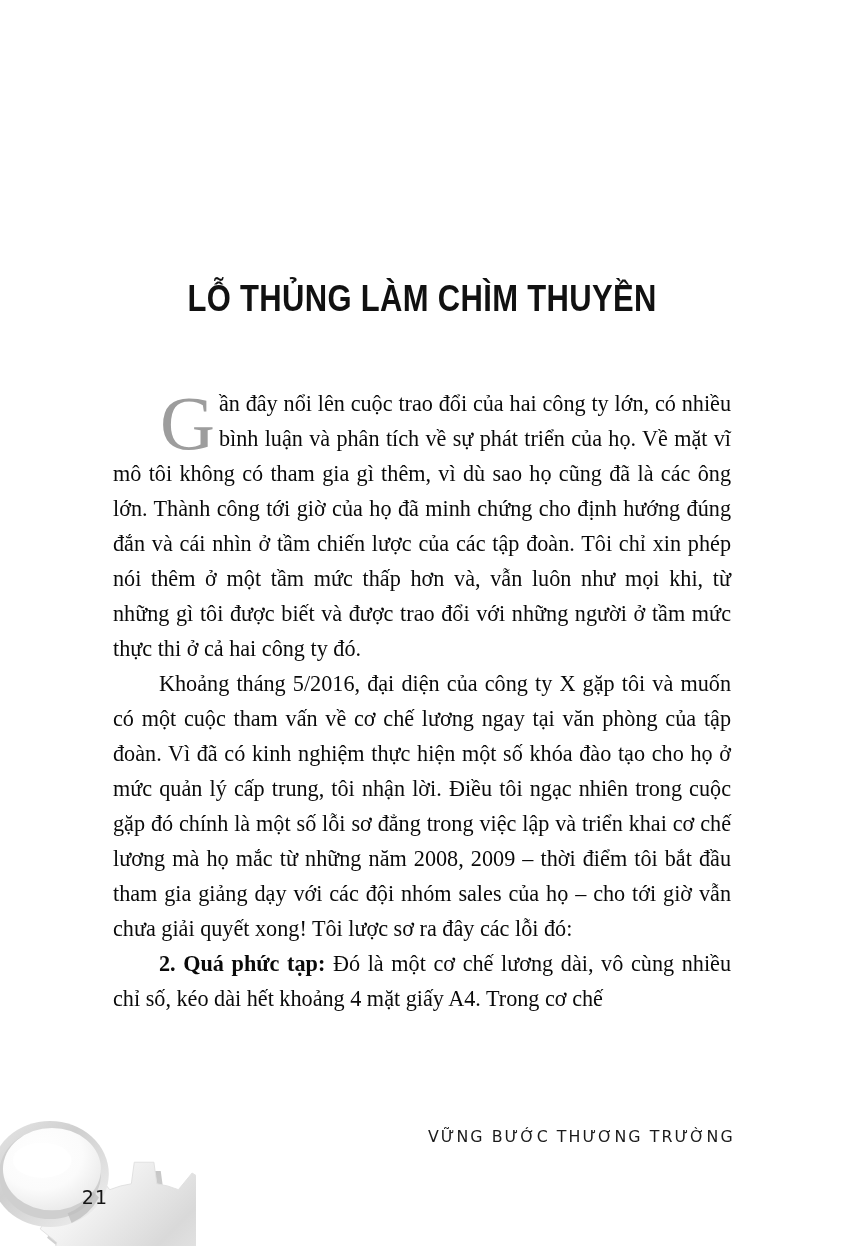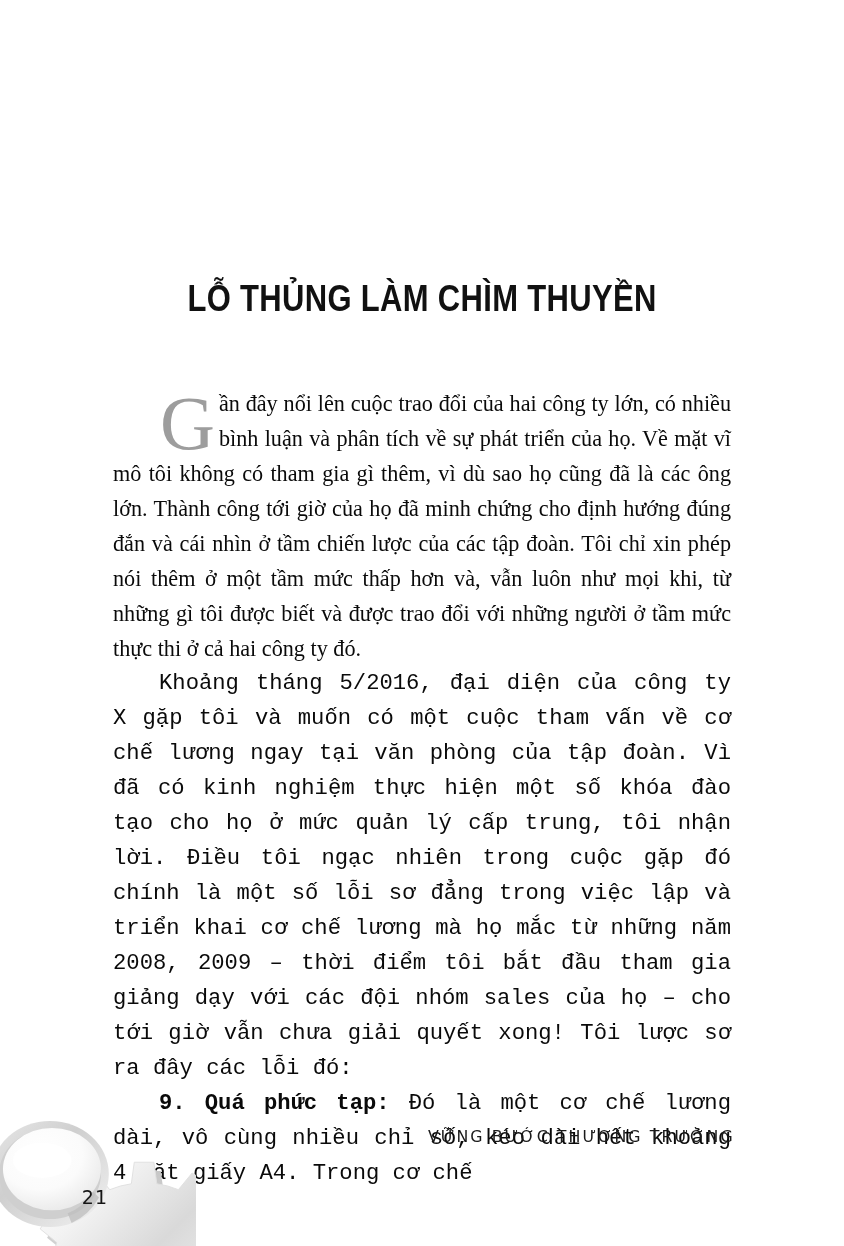--- a/index.html
+++ b/index.html
@@ -59,21 +59,20 @@
     text-align: justify;
     text-justify: inter-word;
     hyphens: none;
     color: #0a0a0a;
   }
   p.para + p.para {
     margin-top: 0px;
   }
   p.indent {
     text-indent: 46px;
-    font-family: Liberation Mono, monospace;
   }
 
   
   .dropcap-para {
     position: relative;
   }
   .dropcap {
     float: left;
     font-family: "Liberation Serif", "DejaVu Serif", serif;
     font-size: 76px;
@@ -147,21 +146,21 @@
   <h1 class="chapter-title">LỖ THỦNG LÀM CHÌM THUYỀN</h1>
 
   <div class="body-block">
 
     <p class="para dropcap-para">
       <span class="dropcap">G</span><span>ần đây nổi lên cuộc trao đổi của hai công ty lớn, có nhiều bình luận và phân tích về sự phát triển của họ. Về mặt vĩ mô tôi không có tham gia gì thêm, vì dù sao họ cũng đã là các ông lớn. Thành công tới giờ của họ đã minh chứng cho định hướng đúng đắn và cái nhìn ở tầm chiến lược của các tập đoàn. Tôi chỉ xin phép nói thêm ở một tầm mức thấp hơn và, vẫn luôn như mọi khi, từ những gì tôi được biết và được trao đổi với những người ở tầm mức thực thi ở cả hai công ty đó.</span>
     </p>
 
     <p class="para indent"><span>Khoảng tháng 5/2016, đại diện của công ty X gặp tôi và muốn có một cuộc tham vấn về cơ chế lương ngay tại văn phòng của tập đoàn. Vì đã có kinh nghiệm thực hiện một số khóa đào tạo cho họ ở mức quản lý cấp trung, tôi nhận lời. Điều tôi ngạc nhiên trong cuộc gặp đó chính là một số lỗi sơ đẳng trong việc lập và triển khai cơ chế lương mà họ mắc từ những năm 2008, 2009 – thời điểm tôi bắt đầu tham gia giảng dạy với các đội nhóm sales của họ – cho tới giờ vẫn chưa giải quyết xong! Tôi lược sơ ra đây các lỗi đó:</span></p>
 
-    <p class="para indent"><strong class="bold-lead">9. Quá phức tạp:</strong><span> Đó là một cơ chế lương dài, vô cùng nhiều chỉ số, kéo dài hết khoảng 4 mặt giấy A4. Trong cơ chế</span></p>
+    <p class="para indent"><strong class="bold-lead">2. Quá phức tạp:</strong><span> Đó là một cơ chế lương dài, vô cùng nhiều chỉ số, kéo dài hết khoảng 4 mặt giấy A4. Trong cơ chế</span></p>
 
   </div>
 
   <div class="footer-title">VỮNG BƯỚC THƯƠNG TRƯỜNG</div>
 
   <div class="gear-wrap">
     <svg class="gear-svg" width="212" height="200" viewBox="0 0 212 200">
       <defs>
         <linearGradient id="gearFace" x1="0" y1="0" x2="1" y2="1">
           <stop offset="0%" stop-color="#ffffff"></stop>

